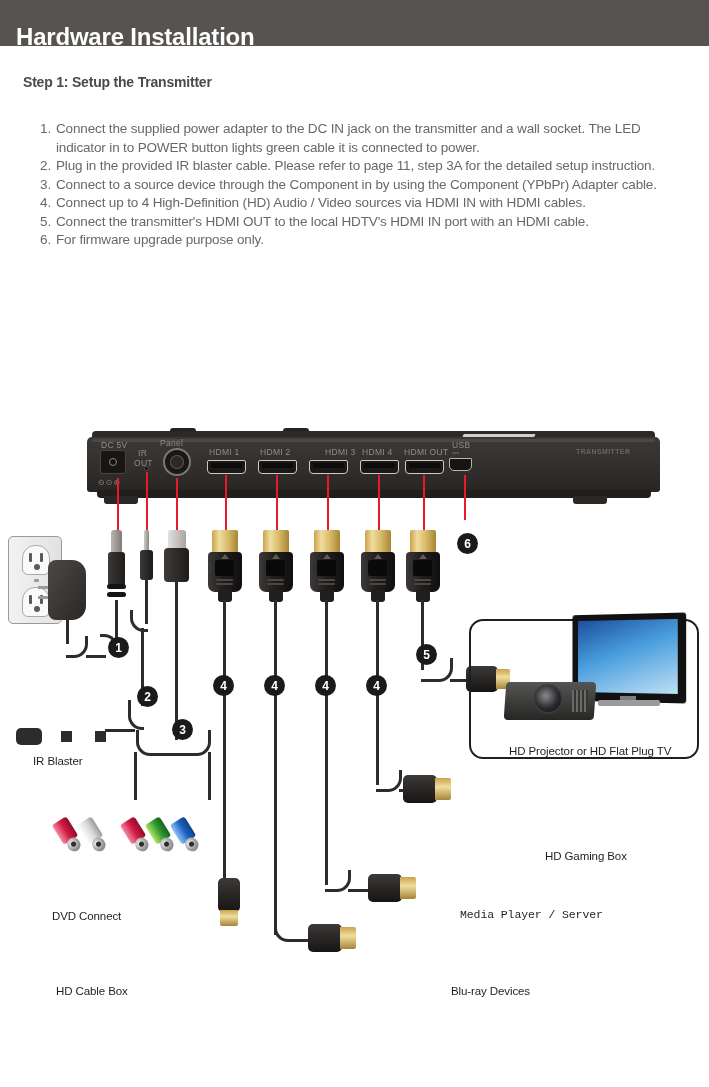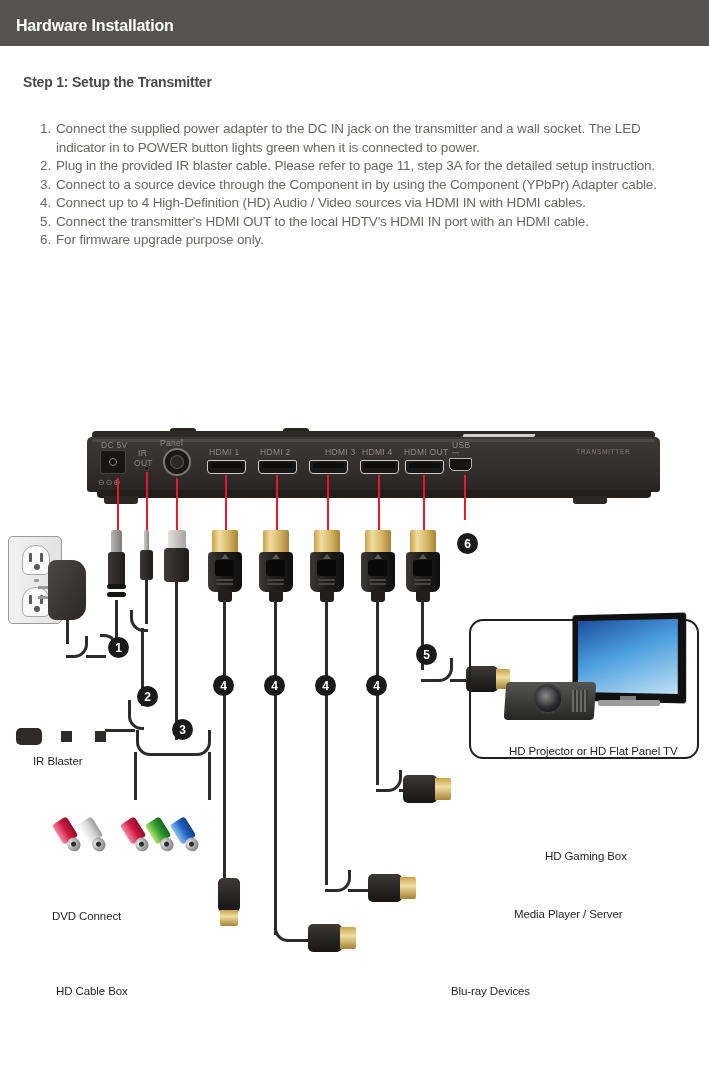--- a/index.html
+++ b/index.html
@@ -10,22 +10,22 @@
     overflow: hidden;
   }
   .page { position: relative; width: 709px; height: 1087px; background:#fff; }
 
   
   .header-bar {
     position: absolute; left: 0; top: 0; width: 709px; height: 46px;
     background: #575350;
   }
   .header-title {
-    position: absolute; left: 16px; top: 17px;
-    font-size: 16px; font-weight: bold; color: #ffffff;
+    position: absolute; left: 16px; top: 23px;
+    font-size: 24px; font-weight: bold; color: #ffffff;
     letter-spacing: -0.2px;
   }
 
   
   .step-heading {
     position: absolute; left: 23px; top: 74px;
     font-size: 14px; font-weight: bold; color: #4a4a4a;
     letter-spacing: -0.2px;
   }
   .step-sub {
@@ -264,21 +264,21 @@
 <div class="page">
 
   <div class="header-bar"></div>
   <div class="header-title">Hardware Installation</div>
 
   <div class="step-heading">Step 1: Setup the Transmitter</div>
 
   <div class="steps-list">
     <div class="step-item">
       <span class="step-num">1.</span>
-      <span class="step-text">Connect the supplied power adapter to the DC IN jack on the transmitter and a wall socket. The LED indicator in to POWER button lights green when it is connected to power.</span>
+      <span class="step-text">Connect the supplied power adapter to the DC IN jack on the transmitter and a wall socket. The LED indicator in to POWER button lights green cable it is connected to power.</span>
     </div>
     <div class="step-item">
       <span class="step-num">2.</span>
       <span class="step-text">Plug in the provided IR blaster cable. Please refer to page 11, step 3A for the detailed setup instruction.</span>
     </div>
     <div class="step-item">
       <span class="step-num">3.</span>
       <span class="step-text">Connect to a source device through the Component in by using the Component (YPbPr) Adapter cable.</span>
     </div>
     <div class="step-item">
@@ -510,26 +510,26 @@
     <div class="tv-frame"></div>
     <div class="tv">
       <div class="tv-screen"></div>
     </div>
     <div class="tv-neck"></div>
     <div class="tv-stand"></div>
     <div class="proj-vent" style="left:508px;"></div>
     <div class="projector"></div>
     <div class="proj-vent" style="left:572px;"></div>
     <div class="proj-lens"></div>
-    <div class="dev-label" style="left:509px; top:345px;">HD Projector or HD Flat Panel TV</div>
+    <div class="dev-label" style="left:509px; top:345px;">HD Projector or HD Flat Plug TV</div>
 
     <div class="gb-slot" style="left:463px;"></div>
     <div class="dev-label" style="left:545px; top:450px;">HD Gaming Box</div>
 
-    <div class="dev-label" style="left:514px; top:508px;">Media Player / Server</div>
+    <div class="dev-label" style="left:460px; top:508px;font-family:Liberation Mono, monospace;">Media Player / Server</div>
 
     <div class="dev-label" style="left:56px; top:585px;">HD Cable Box</div>
 
     <div class="dev-label" style="left:451px; top:585px;">Blu-ray Devices</div>
 
     <div class="badge" style="left:108px; top:237px;">1</div>
     <div class="badge" style="left:137px; top:286px;">2</div>
     <div class="badge" style="left:172px; top:319px;">3</div>
     <div class="badge" style="left:213px; top:275px;">4</div>
     <div class="badge" style="left:264px; top:275px;">4</div>

